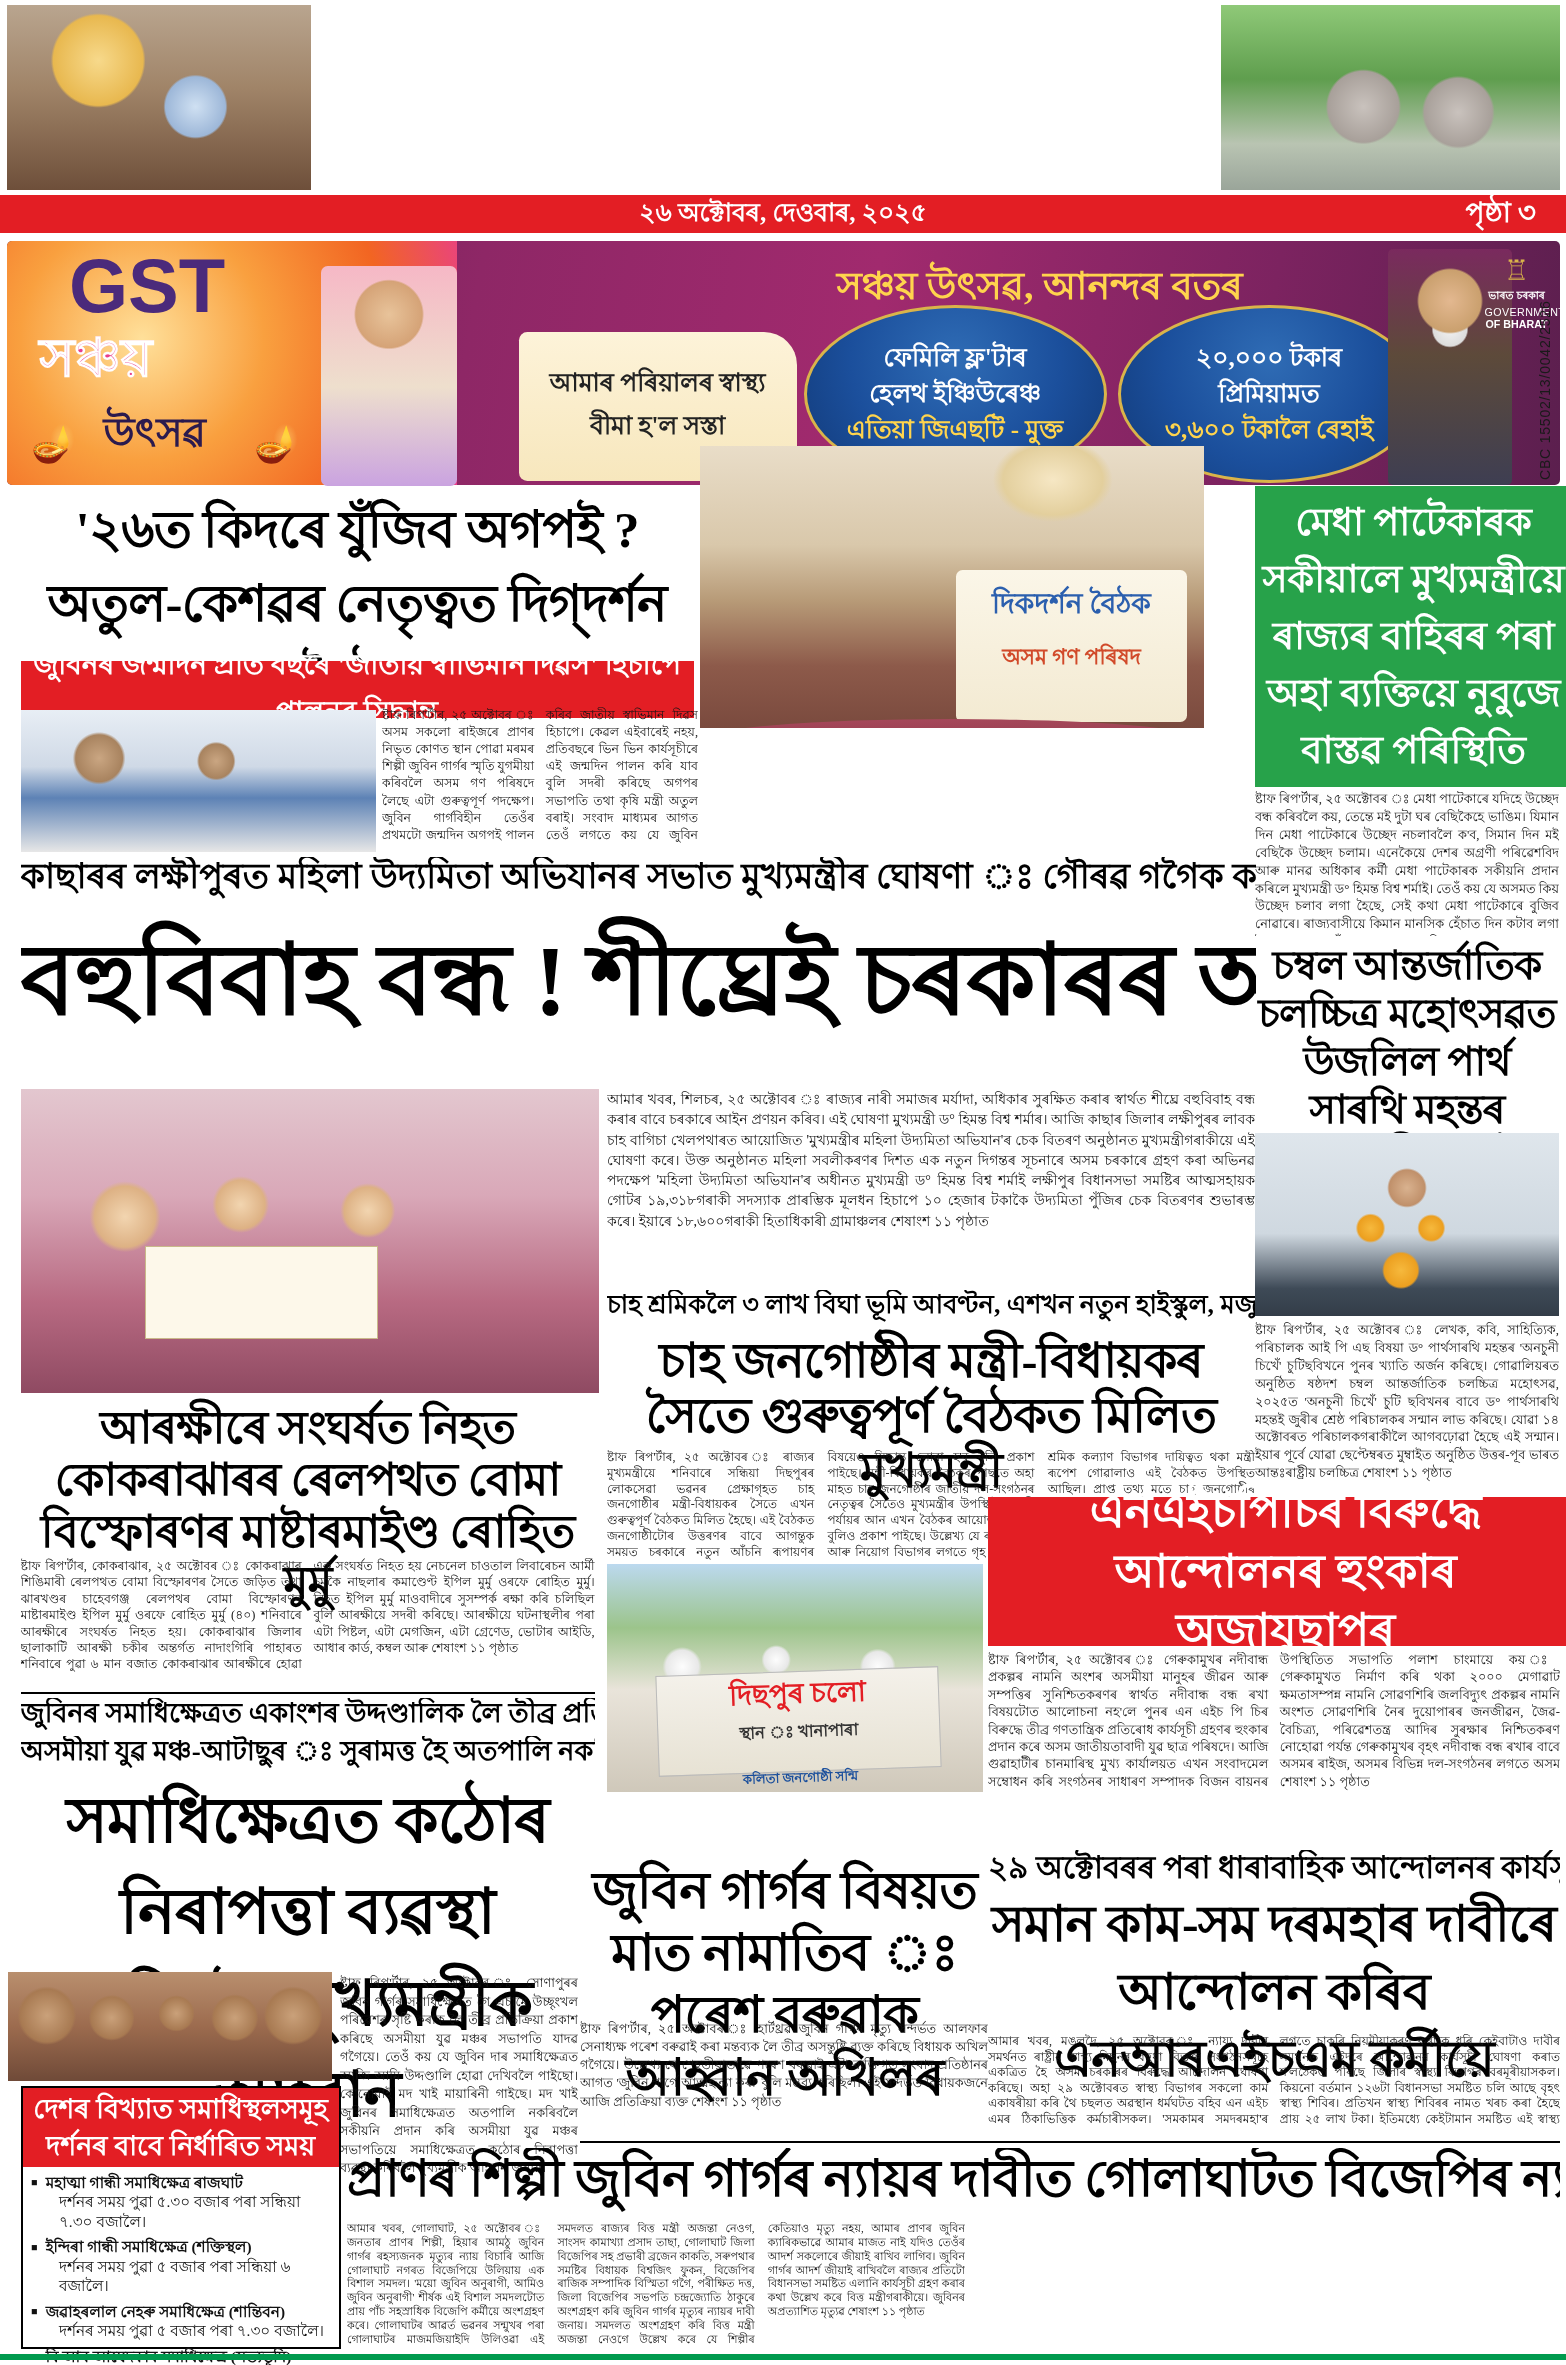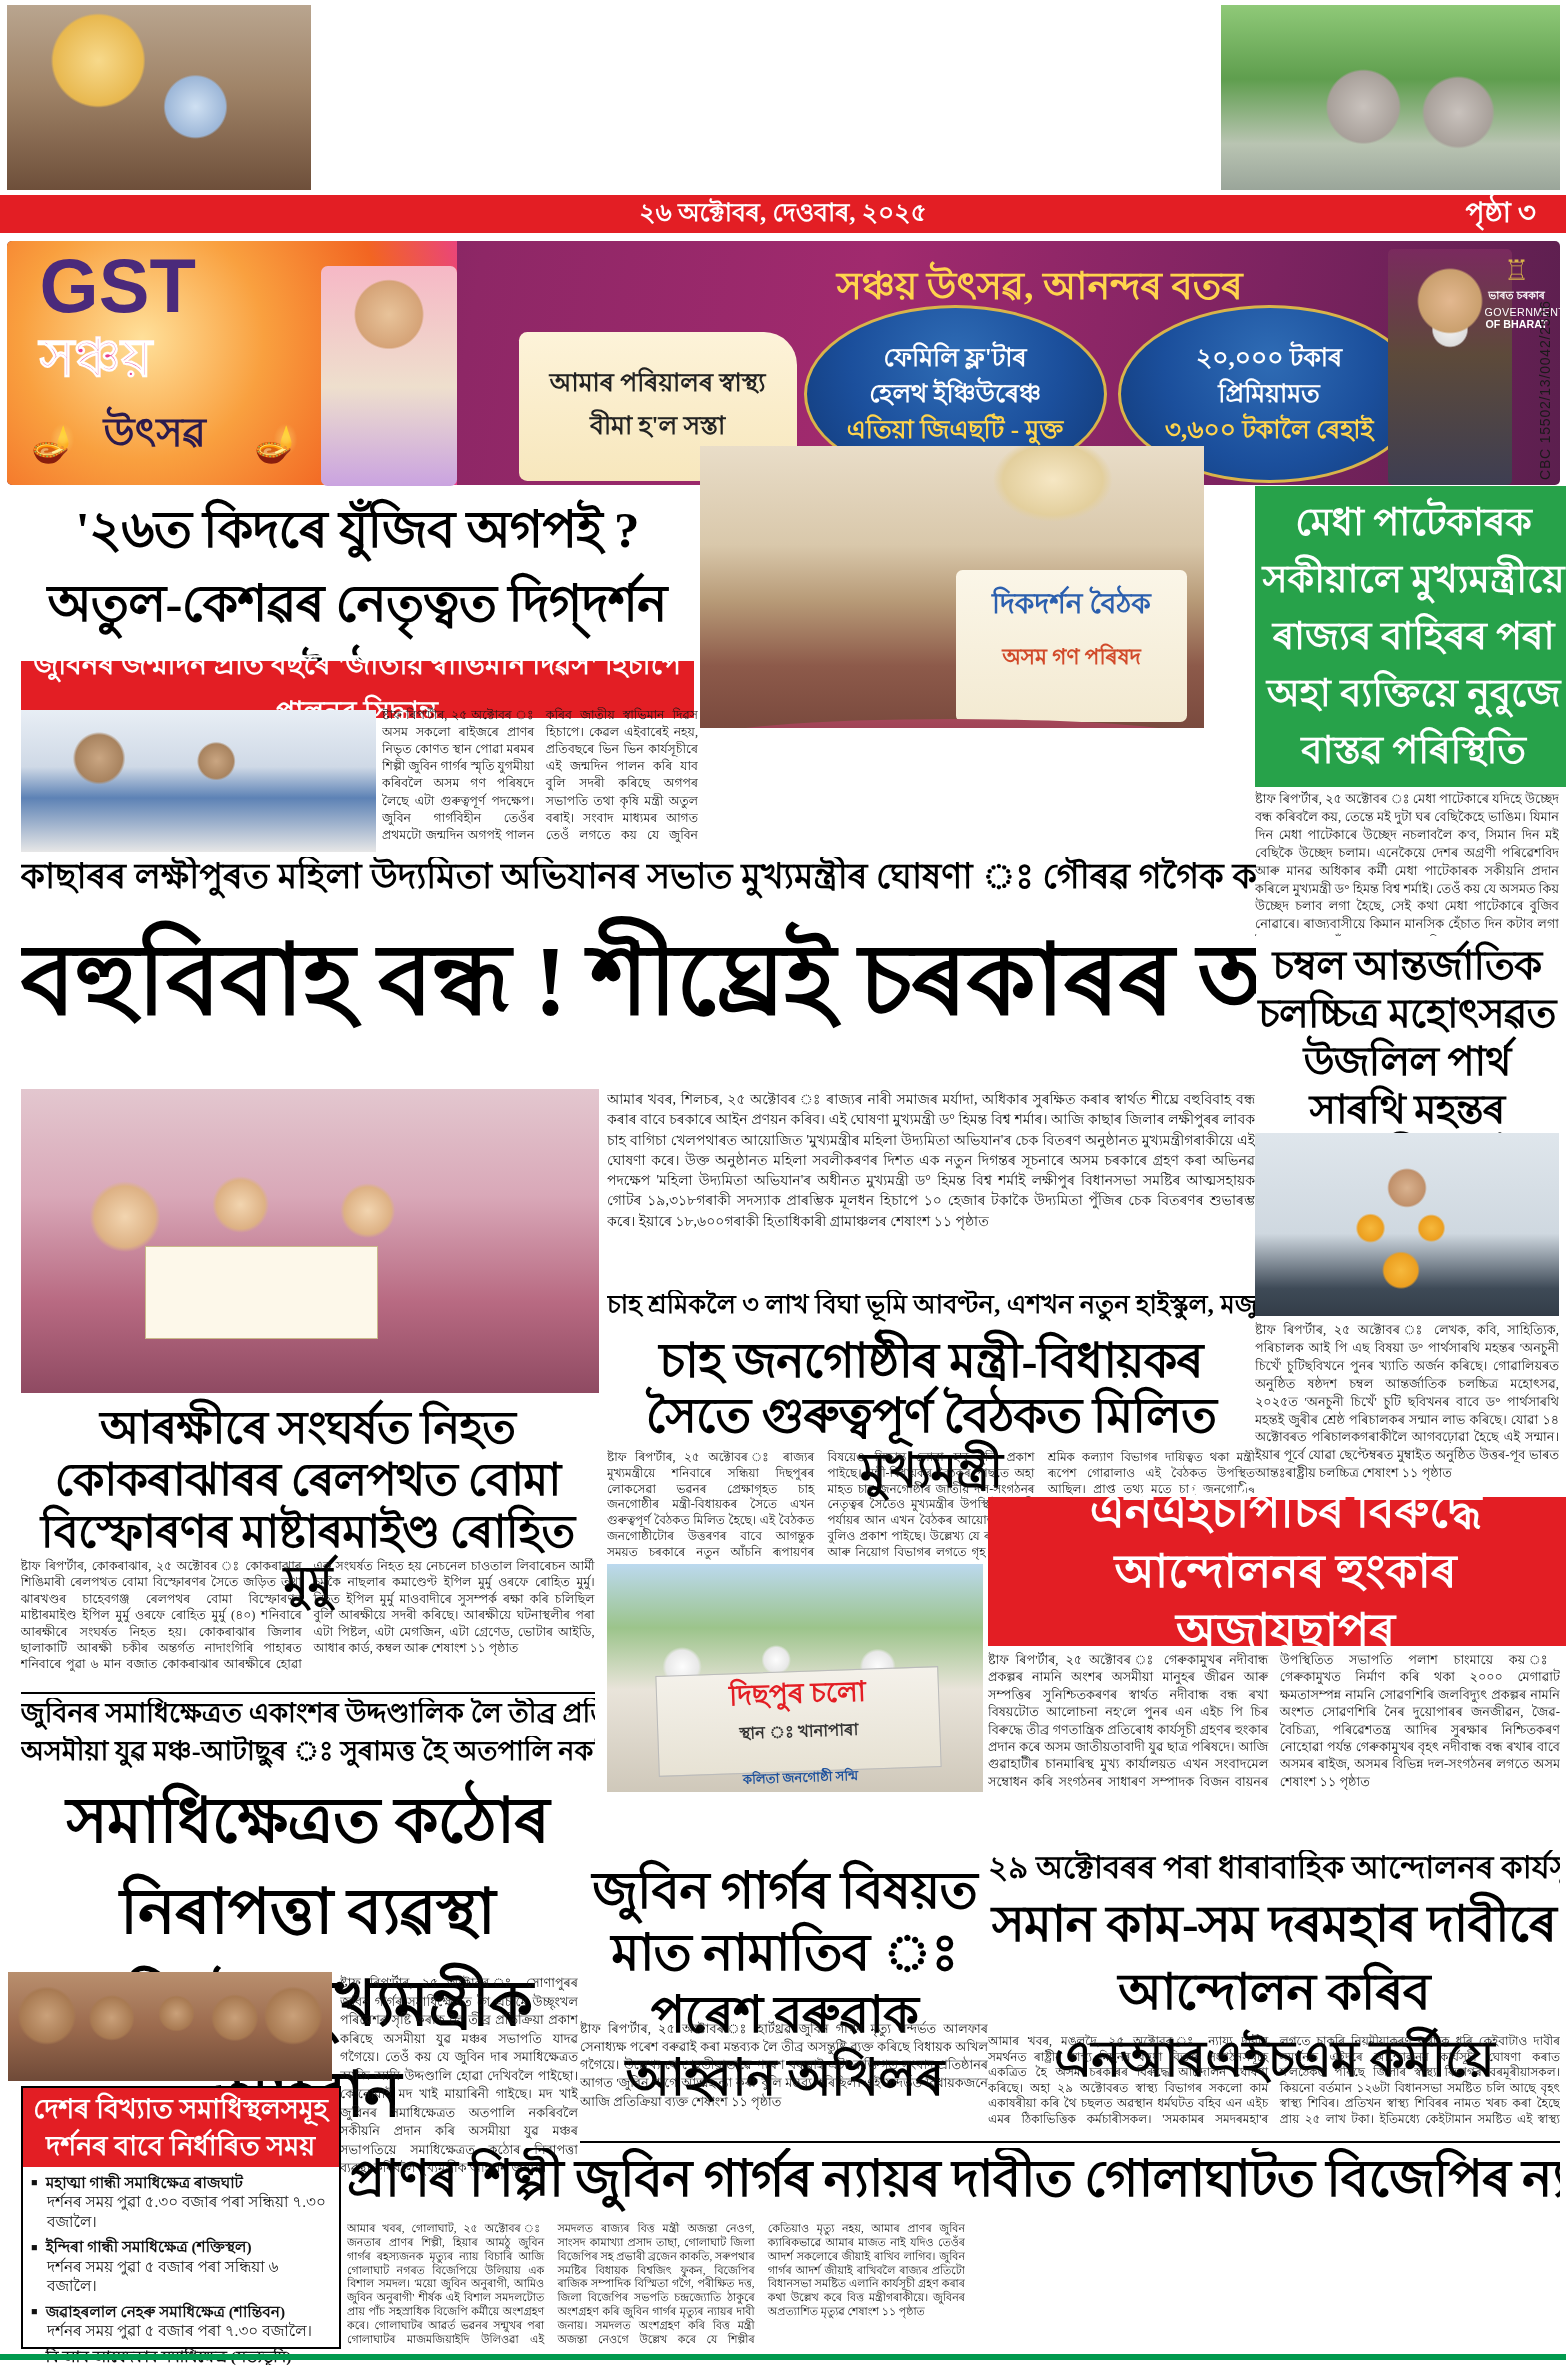--- a/index.html
+++ b/index.html
@@ -36,21 +36,21 @@
             color:#222;font-weight:bold;text-align:center;display:flex;align-items:center;justify-content:center;padding:8.3px 15px;}
   #cbc{writing-mode:vertical-rl;transform:rotate(180deg);font-family:"Liberation Sans",sans-serif;
        font-size:14px;color:#222;letter-spacing:0.8px;}
   
   #shrine-box{border:2.5px solid #000;background:#fff;}
   #shrine-head{background:#e31e24;color:#fff;font-weight:bold;text-align:center;font-size:27px;line-height:1.35;
                display:flex;align-items:center;justify-content:center;}
   .shrine-item{font-size:15.3px;line-height:1.28;margin:5.8px 8.3px 0 8.3px;}
   .shrine-item .pl{font-weight:bold;}
   .shrine-item .pl::before{content:"■";font-size:10.7px;margin-right:8.3px;position:relative;top:-1.7px;}
-  .shrine-item .tm{margin-left:16px;}
+  .shrine-item .tm{margin-left:28px;}
   .caption{font-weight:bold;text-align:center;line-height:1.3;color:#000;}
   .banner-red{color:#e31e24;font-weight:bold;}
   .greenbox{background:#27a24a;color:#fff;display:flex;align-items:center;justify-content:center;
             text-align:center;font-weight:bold;}
   .redbox{background:#e31e24;color:#fff;display:flex;align-items:center;justify-content:center;
           text-align:center;font-weight:bold;}
 </style>
 </head>
 <body>
 
@@ -69,21 +69,21 @@
                 radial-gradient(circle at 70% 58%,#c9c2bd 0%,#a8a09a 13%,transparent 14%),
                 linear-gradient(180deg,#8fc978 0%,#5f9e4e 40%,#b9c4b2 75%,#9aa59a 100%);"></div>
 
   <div id="datebar" class="abs" style="left:0;top:195px;width:1566px;height:38px;">
     <span style="flex:1;text-align:center;font-weight:bold;font-size:25px;">২৬ অক্টোবৰ, দেওবাৰ, ২০২৫</span>
     <span style="position:absolute;right:30px;font-weight:bold;font-size:28px;">পৃষ্ঠা ৩</span>
   </div>
 
   <div id="ad" class="abs" style="left:6.6px;top:241px;width:1553px;height:244px;">
     <div id="ad-left" class="abs" style="left:0;top:0;width:450px;height:244px;">
-      <div style="position:absolute;left:33px;top:6.6px;width:215px;font-family:'Liberation Sans',sans-serif;font-size:76px;font-weight:bold;color:#4b2a7b;line-height:1;">GST</div>
+      <div style="position:absolute;left:33px;top:6.6px;width:215px;font-family:'Liberation Sans',sans-serif;font-size:76px;font-weight:bold;color:#4b2a7b;line-height:1;text-align:center;">GST</div>
       <div style="position:absolute;left:33px;top:91px;width:215px;font-size:53px;font-weight:bold;color:#e83e8c;-webkit-text-stroke:0.8px #fff;line-height:1;">সঞ্চয়</div>
       <div style="position:absolute;left:97px;top:172px;font-size:40px;font-weight:bold;color:#2b1a4e;line-height:1;">উৎসৱ</div>
       <span style="position:absolute;left:25px;top:182px;font-size:36px;">🪔</span>
       <span style="position:absolute;left:248px;top:182px;font-size:36px;">🪔</span>
       <div class="abs" style="left:314px;top:25px;width:136px;height:220px;border-radius:6.6px;
                   background:radial-gradient(circle at 50% 22%,#e8c39a 0%,#d5a377 18%,transparent 19%),
                              linear-gradient(180deg,#f6b8c6 0%,#eedfcd 55%,#caa3e0 100%);"></div>
     </div>
 
     <div style="position:absolute;left:719px;top:15px;width:628px;text-align:center;font-size:38px;font-weight:bold;color:#ffd44d;">সঞ্চয় উৎসৱ, আনন্দৰ বতৰ</div>

